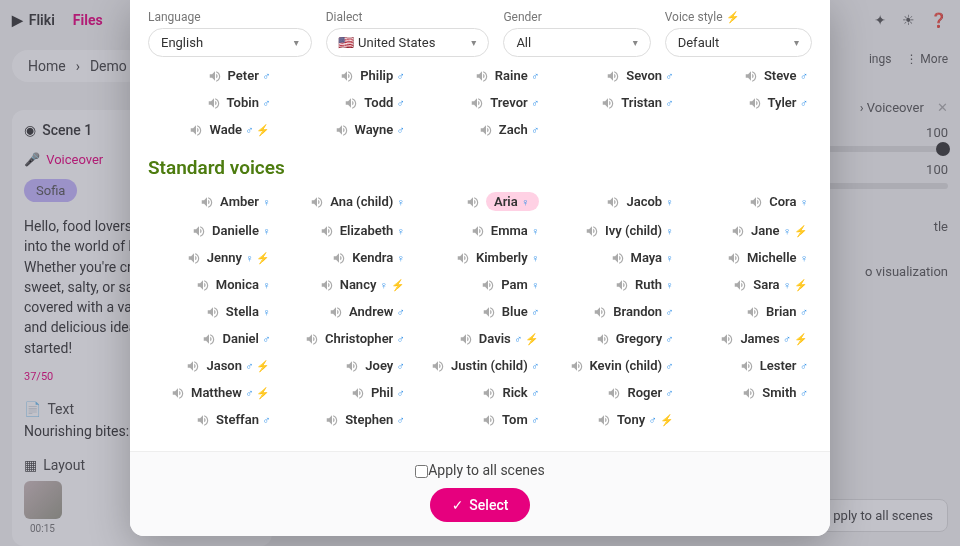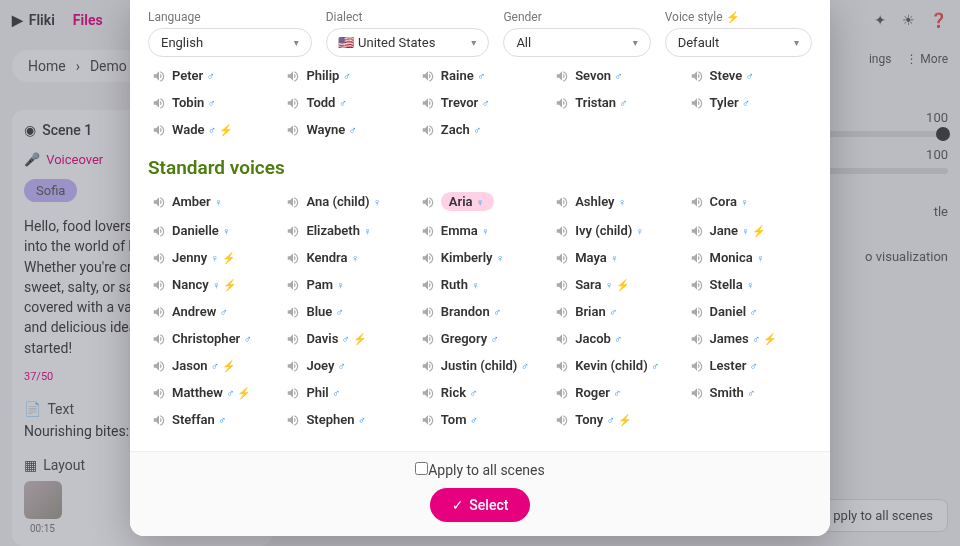--- a/index.html
+++ b/index.html
@@ -29,30 +29,30 @@
   .overlay { position: absolute; inset: 0; background: rgba(80,80,100,0.35); }
   .modal { position: absolute; left: 130px; top: 0; width: 700px; height: 536px; background: #fff; border-radius: 0 0 14px 14px; box-shadow: 0 10px 40px rgba(0,0,0,0.25); display: flex; flex-direction: column; }
   .modal-top { padding: 10px 18px 0; display: flex; gap: 14px; }
   .dd-group { flex: 1; display: flex; flex-direction: column; gap: 4px; }
   .dd-group.small { flex: 0.9; }
   .dd-label { font-size: 12px; color: #777; display: flex; align-items: center; gap: 4px; }
   .dd { border: 1px solid #ddd; border-radius: 18px; padding: 6px 12px; font-size: 13px; display: flex; align-items: center; justify-content: space-between; color: #333; }
   .chev { font-size: 10px; color: #888; }
   .voice-scroll { flex: 1; overflow: hidden; padding: 8px 18px 0; }
   .voice-grid { display: grid; grid-template-columns: repeat(5, 1fr); gap: 6px 8px; }
-  .voice-item { display: flex; align-items: center; gap: 6px; font-size: 13px; color: #333; padding: 3px 4px; border-radius: 12px; white-space: nowrap; }
+  .voice-item { display: flex; align-items: center; gap: 6px; font-size: 13px; color: #333; padding: 3px 4px; border-radius: 12px; white-space: nowrap; justify-content: flex-end; }
   .voice-item.selected .vname { background: #ffd1e4; border-radius: 12px; padding: 2px 10px 2px 8px; }
   .vol-icon { width: 14px; height: 14px; opacity: 0.55; flex-shrink: 0; }
   .gender { font-size: 11px; }
   .gender.f { color: #2f8fe8; }
   .gender.m { color: #2f8fe8; }
   .bolt { color: #f5b301; font-size: 11px; }
   .section-head { font-size: 19px; font-weight: 600; color: #4d7c0f; margin: 16px 0 10px; }
   .modal-bottom { border-top: 1px solid #eee; background: #fafafb; padding: 10px 18px 14px; border-radius: 0 0 14px 14px; text-align: center; }
-  .apply-all { display: flex; align-items: flex-start; justify-content: center; font-size: 14px; color: #444; }
+  .apply-all { display: flex; align-items: flex-end; justify-content: center; font-size: 14px; color: #444; }
   .select-btn { margin-top: 10px; display: inline-flex; align-items: center; gap: 6px; background: #e6007e; color: #fff; border: none; border-radius: 22px; padding: 9px 22px; font-size: 14px; font-weight: 500; cursor: pointer; }
   svg.vol-icon path { fill: #666; }
 </style>
 </head>
 <body>
 
 <div class="bg">
   <div class="topbar">
     <div class="brand">▶ <span>Fliki</span></div>
     <div class="files">Files</div>
@@ -79,20 +79,21 @@
       <div class="counter">37/50</div>
       <div class="section-label">📄 <span>Text</span></div>
       <div style="margin-top:6px;font-size:14px;">Nourishing bites:</div>
       <div class="section-label">▦ <span>Layout</span></div>
       <div class="thumb"></div>
       <div class="thumb-time">00:15</div>
     </div>
   </div>
 
   <div class="right-panel">
+    <div style="text-align:right;">› <span>Voiceover</span> <span style="margin-left:10px;color:#aaa">✕</span></div>
     <div class="rp-row">
         <span></span>
         <span>100</span>
       </div>
     <div class="slider">
         <div class="dot"></div>
       </div>
     <div class="rp-row">
         <span></span>
         <span>100</span>
@@ -241,21 +242,21 @@
         <div class="voice-item selected">
           <svg class="vol-icon" viewBox="0 0 24 24">
             <path d="M3 9v6h4l5 5V4L7 9H3zm13.5 3a4.5 4.5 0 0 0-2.5-4v8a4.5 4.5 0 0 0 2.5-4zm-2.5-8v2.1c3 .9 5 3.6 5 6.9s-2 6-5 6.9V22c4-.9 7-4.5 7-9s-3-8.1-7-9z"></path>
           </svg>
           <span class="vname"><b style="font-weight:600">Aria</b> <span class="gender f">♀</span></span>
         </div>
         <div class="voice-item">
           <svg class="vol-icon" viewBox="0 0 24 24">
             <path d="M3 9v6h4l5 5V4L7 9H3zm13.5 3a4.5 4.5 0 0 0-2.5-4v8a4.5 4.5 0 0 0 2.5-4zm-2.5-8v2.1c3 .9 5 3.6 5 6.9s-2 6-5 6.9V22c4-.9 7-4.5 7-9s-3-8.1-7-9z"></path>
           </svg>
-          <span class="vname"><b style="font-weight:600">Ashley</b> <span class="gender f">♀</span></span>
+          <span class="vname"><b style="font-weight:600">Jacob</b> <span class="gender f">♀</span></span>
         </div>
         <div class="voice-item">
           <svg class="vol-icon" viewBox="0 0 24 24">
             <path d="M3 9v6h4l5 5V4L7 9H3zm13.5 3a4.5 4.5 0 0 0-2.5-4v8a4.5 4.5 0 0 0 2.5-4zm-2.5-8v2.1c3 .9 5 3.6 5 6.9s-2 6-5 6.9V22c4-.9 7-4.5 7-9s-3-8.1-7-9z"></path>
           </svg>
           <span class="vname"><b style="font-weight:600">Cora</b> <span class="gender f">♀</span></span>
         </div>
         <div class="voice-item">
           <svg class="vol-icon" viewBox="0 0 24 24">
             <path d="M3 9v6h4l5 5V4L7 9H3zm13.5 3a4.5 4.5 0 0 0-2.5-4v8a4.5 4.5 0 0 0 2.5-4zm-2.5-8v2.1c3 .9 5 3.6 5 6.9s-2 6-5 6.9V22c4-.9 7-4.5 7-9s-3-8.1-7-9z"></path>
@@ -307,20 +308,26 @@
         <div class="voice-item">
           <svg class="vol-icon" viewBox="0 0 24 24">
             <path d="M3 9v6h4l5 5V4L7 9H3zm13.5 3a4.5 4.5 0 0 0-2.5-4v8a4.5 4.5 0 0 0 2.5-4zm-2.5-8v2.1c3 .9 5 3.6 5 6.9s-2 6-5 6.9V22c4-.9 7-4.5 7-9s-3-8.1-7-9z"></path>
           </svg>
           <span class="vname"><b style="font-weight:600">Maya</b> <span class="gender f">♀</span></span>
         </div>
         <div class="voice-item">
           <svg class="vol-icon" viewBox="0 0 24 24">
             <path d="M3 9v6h4l5 5V4L7 9H3zm13.5 3a4.5 4.5 0 0 0-2.5-4v8a4.5 4.5 0 0 0 2.5-4zm-2.5-8v2.1c3 .9 5 3.6 5 6.9s-2 6-5 6.9V22c4-.9 7-4.5 7-9s-3-8.1-7-9z"></path>
           </svg>
+          <span class="vname"><b style="font-weight:600">Michelle</b> <span class="gender f">♀</span></span>
+        </div>
+        <div class="voice-item">
+          <svg class="vol-icon" viewBox="0 0 24 24">
+            <path d="M3 9v6h4l5 5V4L7 9H3zm13.5 3a4.5 4.5 0 0 0-2.5-4v8a4.5 4.5 0 0 0 2.5-4zm-2.5-8v2.1c3 .9 5 3.6 5 6.9s-2 6-5 6.9V22c4-.9 7-4.5 7-9s-3-8.1-7-9z"></path>
+          </svg>
           <span class="vname"><b style="font-weight:600">Monica</b> <span class="gender f">♀</span></span>
         </div>
         <div class="voice-item">
           <svg class="vol-icon" viewBox="0 0 24 24">
             <path d="M3 9v6h4l5 5V4L7 9H3zm13.5 3a4.5 4.5 0 0 0-2.5-4v8a4.5 4.5 0 0 0 2.5-4zm-2.5-8v2.1c3 .9 5 3.6 5 6.9s-2 6-5 6.9V22c4-.9 7-4.5 7-9s-3-8.1-7-9z"></path>
           </svg>
           <span class="vname"><b style="font-weight:600">Nancy</b> <span class="gender f">♀</span> <span class="bolt">⚡</span></span>
         </div>
         <div class="voice-item">
           <svg class="vol-icon" viewBox="0 0 24 24">
@@ -386,26 +393,20 @@
           <svg class="vol-icon" viewBox="0 0 24 24">
             <path d="M3 9v6h4l5 5V4L7 9H3zm13.5 3a4.5 4.5 0 0 0-2.5-4v8a4.5 4.5 0 0 0 2.5-4zm-2.5-8v2.1c3 .9 5 3.6 5 6.9s-2 6-5 6.9V22c4-.9 7-4.5 7-9s-3-8.1-7-9z"></path>
           </svg>
           <span class="vname"><b style="font-weight:600">Davis</b> <span class="gender m">♂</span> <span class="bolt">⚡</span></span>
         </div>
         <div class="voice-item">
           <svg class="vol-icon" viewBox="0 0 24 24">
             <path d="M3 9v6h4l5 5V4L7 9H3zm13.5 3a4.5 4.5 0 0 0-2.5-4v8a4.5 4.5 0 0 0 2.5-4zm-2.5-8v2.1c3 .9 5 3.6 5 6.9s-2 6-5 6.9V22c4-.9 7-4.5 7-9s-3-8.1-7-9z"></path>
           </svg>
           <span class="vname"><b style="font-weight:600">Gregory</b> <span class="gender m">♂</span></span>
-        </div>
-        <div class="voice-item">
-          <svg class="vol-icon" viewBox="0 0 24 24">
-            <path d="M3 9v6h4l5 5V4L7 9H3zm13.5 3a4.5 4.5 0 0 0-2.5-4v8a4.5 4.5 0 0 0 2.5-4zm-2.5-8v2.1c3 .9 5 3.6 5 6.9s-2 6-5 6.9V22c4-.9 7-4.5 7-9s-3-8.1-7-9z"></path>
-          </svg>
-          <span class="vname"><b style="font-weight:600">Jacob</b> <span class="gender m">♂</span></span>
         </div>
         <div class="voice-item">
           <svg class="vol-icon" viewBox="0 0 24 24">
             <path d="M3 9v6h4l5 5V4L7 9H3zm13.5 3a4.5 4.5 0 0 0-2.5-4v8a4.5 4.5 0 0 0 2.5-4zm-2.5-8v2.1c3 .9 5 3.6 5 6.9s-2 6-5 6.9V22c4-.9 7-4.5 7-9s-3-8.1-7-9z"></path>
           </svg>
           <span class="vname"><b style="font-weight:600">James</b> <span class="gender m">♂</span> <span class="bolt">⚡</span></span>
         </div>
         <div class="voice-item">
           <svg class="vol-icon" viewBox="0 0 24 24">
             <path d="M3 9v6h4l5 5V4L7 9H3zm13.5 3a4.5 4.5 0 0 0-2.5-4v8a4.5 4.5 0 0 0 2.5-4zm-2.5-8v2.1c3 .9 5 3.6 5 6.9s-2 6-5 6.9V22c4-.9 7-4.5 7-9s-3-8.1-7-9z"></path>

